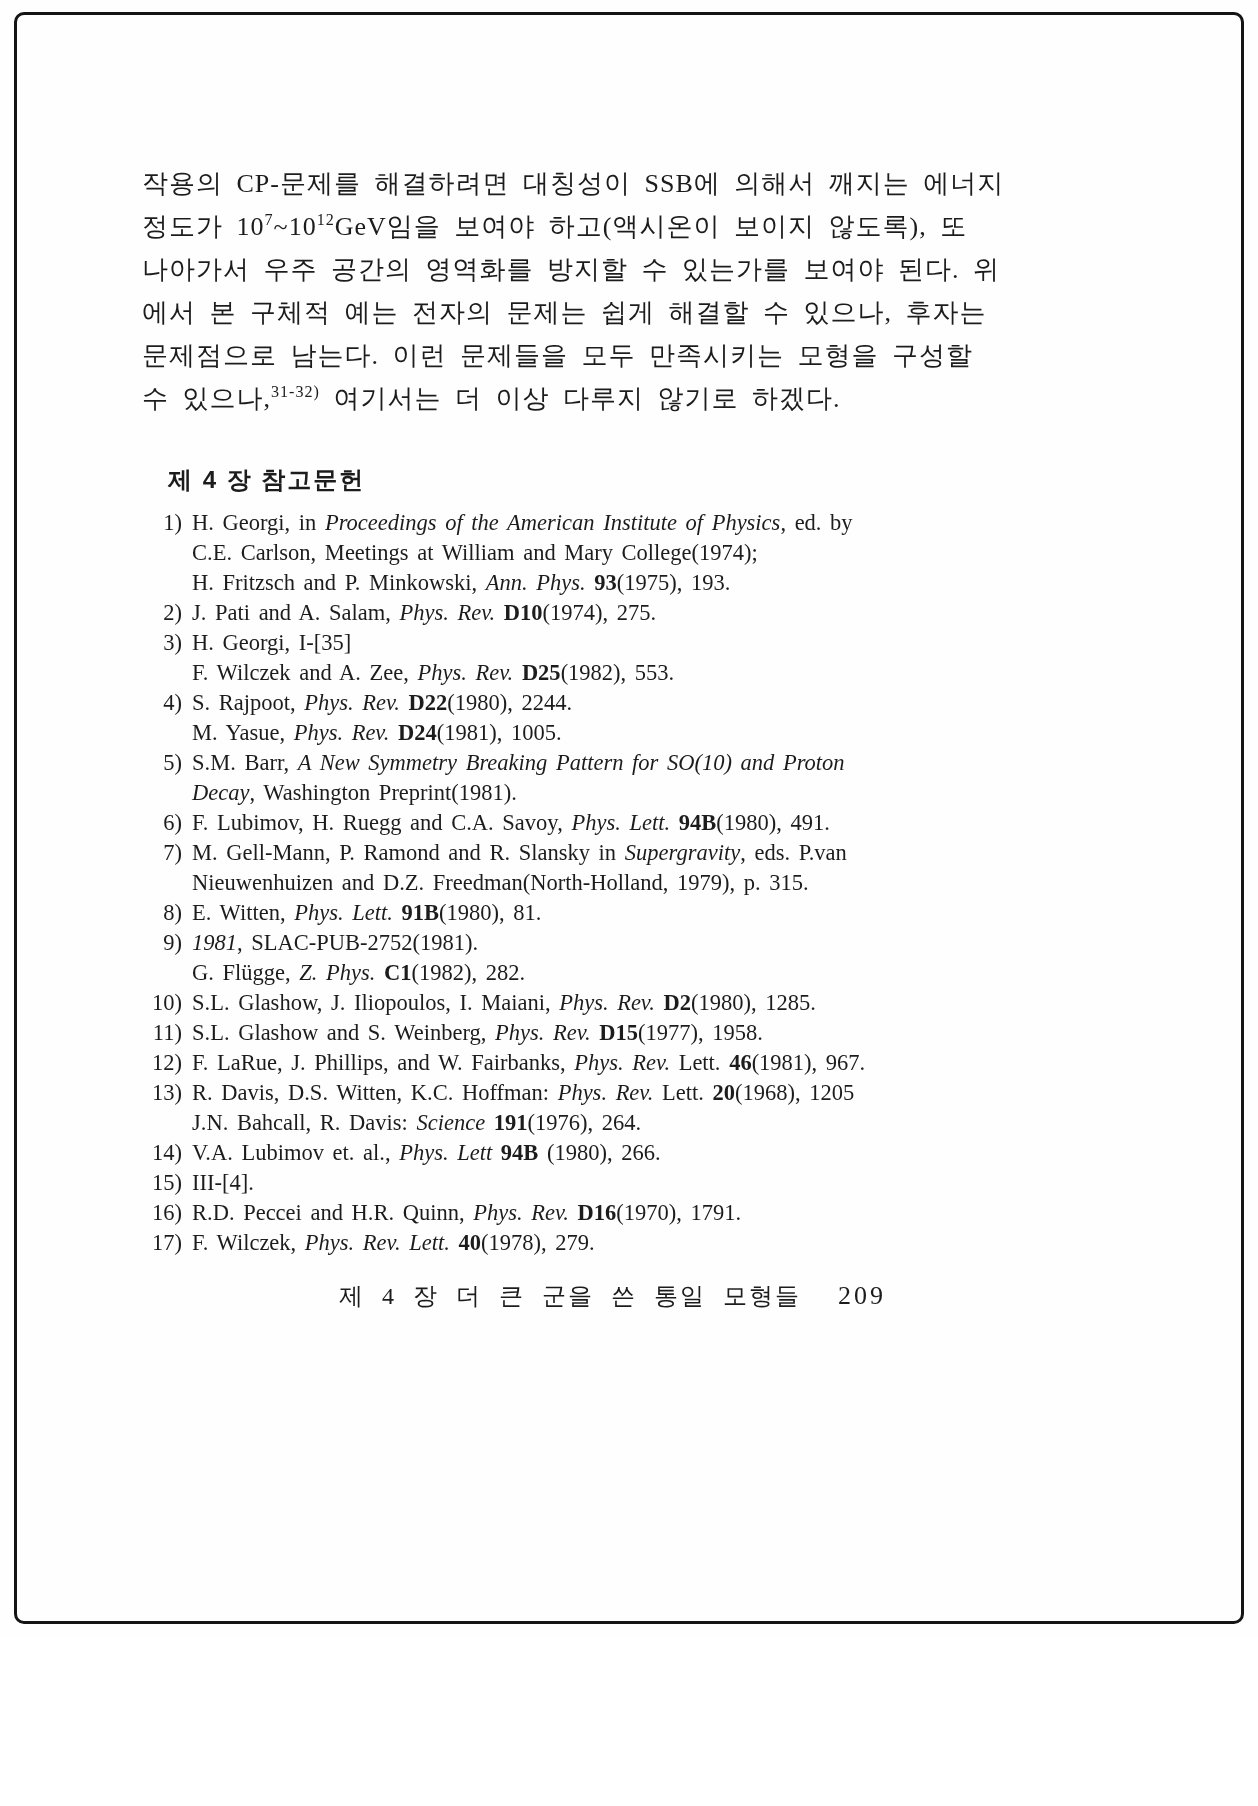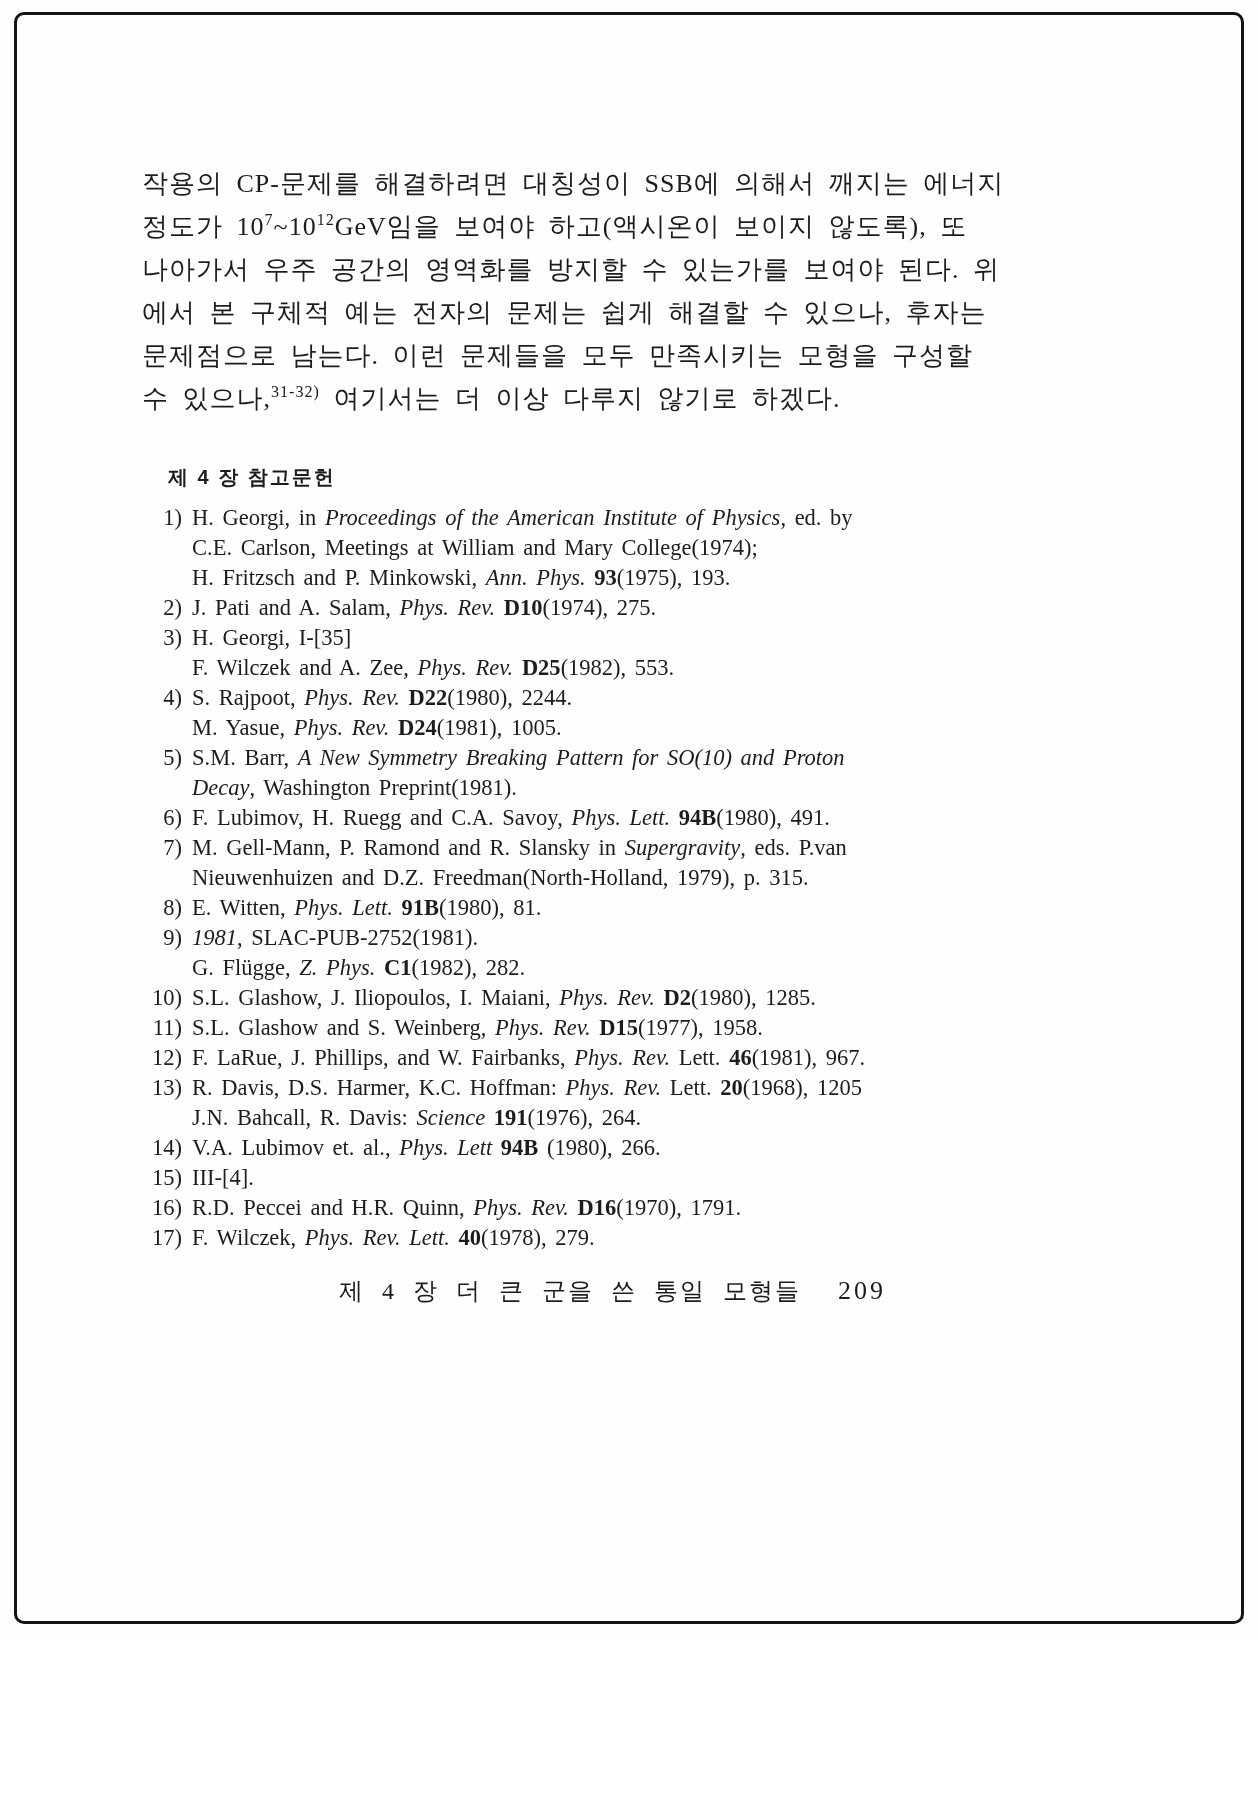--- a/index.html
+++ b/index.html
@@ -35,21 +35,21 @@
   }
   .para-line {
     font-size: 26px;
     line-height: 43px;
     letter-spacing: 1px;
     word-spacing: 6px;
     white-space: nowrap;
   }
   .heading {
     font-family: "Liberation Sans", sans-serif;
-    font-size: 20px;
+    font-size: 24px;
     font-weight: 700;
     letter-spacing: 2px;
     margin: 44px 0 12px 26px;
   }
   .refs {
     margin: 0;
     padding: 0;
     list-style: none;
     font-size: 22.5px;
     line-height: 30px;
@@ -184,21 +184,21 @@
         </div>
         <div class="ref">
           <span class="ref-num">12)</span>
           <div class="ref-body">
             <div class="ref-line"><span>F. LaRue, J. Phillips, and W. Fairbanks, </span><span class="seg-i">Phys. Rev.</span><span> Lett. </span><span class="seg-b">46</span><span>(1981), 967.</span></div>
           </div>
         </div>
         <div class="ref">
           <span class="ref-num">13)</span>
           <div class="ref-body">
-            <div class="ref-line"><span>R. Davis, D.S. Harmer, K.C. Hoffman: </span><span class="seg-i">Phys. Rev.</span><span> Lett. </span><span class="seg-b">20</span><span>(1968), 1205</span></div>
+            <div class="ref-line"><span>R. Davis, D.S. Witten, K.C. Hoffman: </span><span class="seg-i">Phys. Rev.</span><span> Lett. </span><span class="seg-b">20</span><span>(1968), 1205</span></div>
             <div class="ref-line"><span>J.N. Bahcall, R. Davis: </span><span class="seg-i">Science</span><span> </span><span class="seg-b">191</span><span>(1976), 264.</span></div>
           </div>
         </div>
         <div class="ref">
           <span class="ref-num">14)</span>
           <div class="ref-body">
             <div class="ref-line"><span>V.A. Lubimov et. al., </span><span class="seg-i">Phys. Lett</span><span> </span><span class="seg-b">94B</span><span> (1980), 266.</span></div>
           </div>
         </div>
         <div class="ref">

